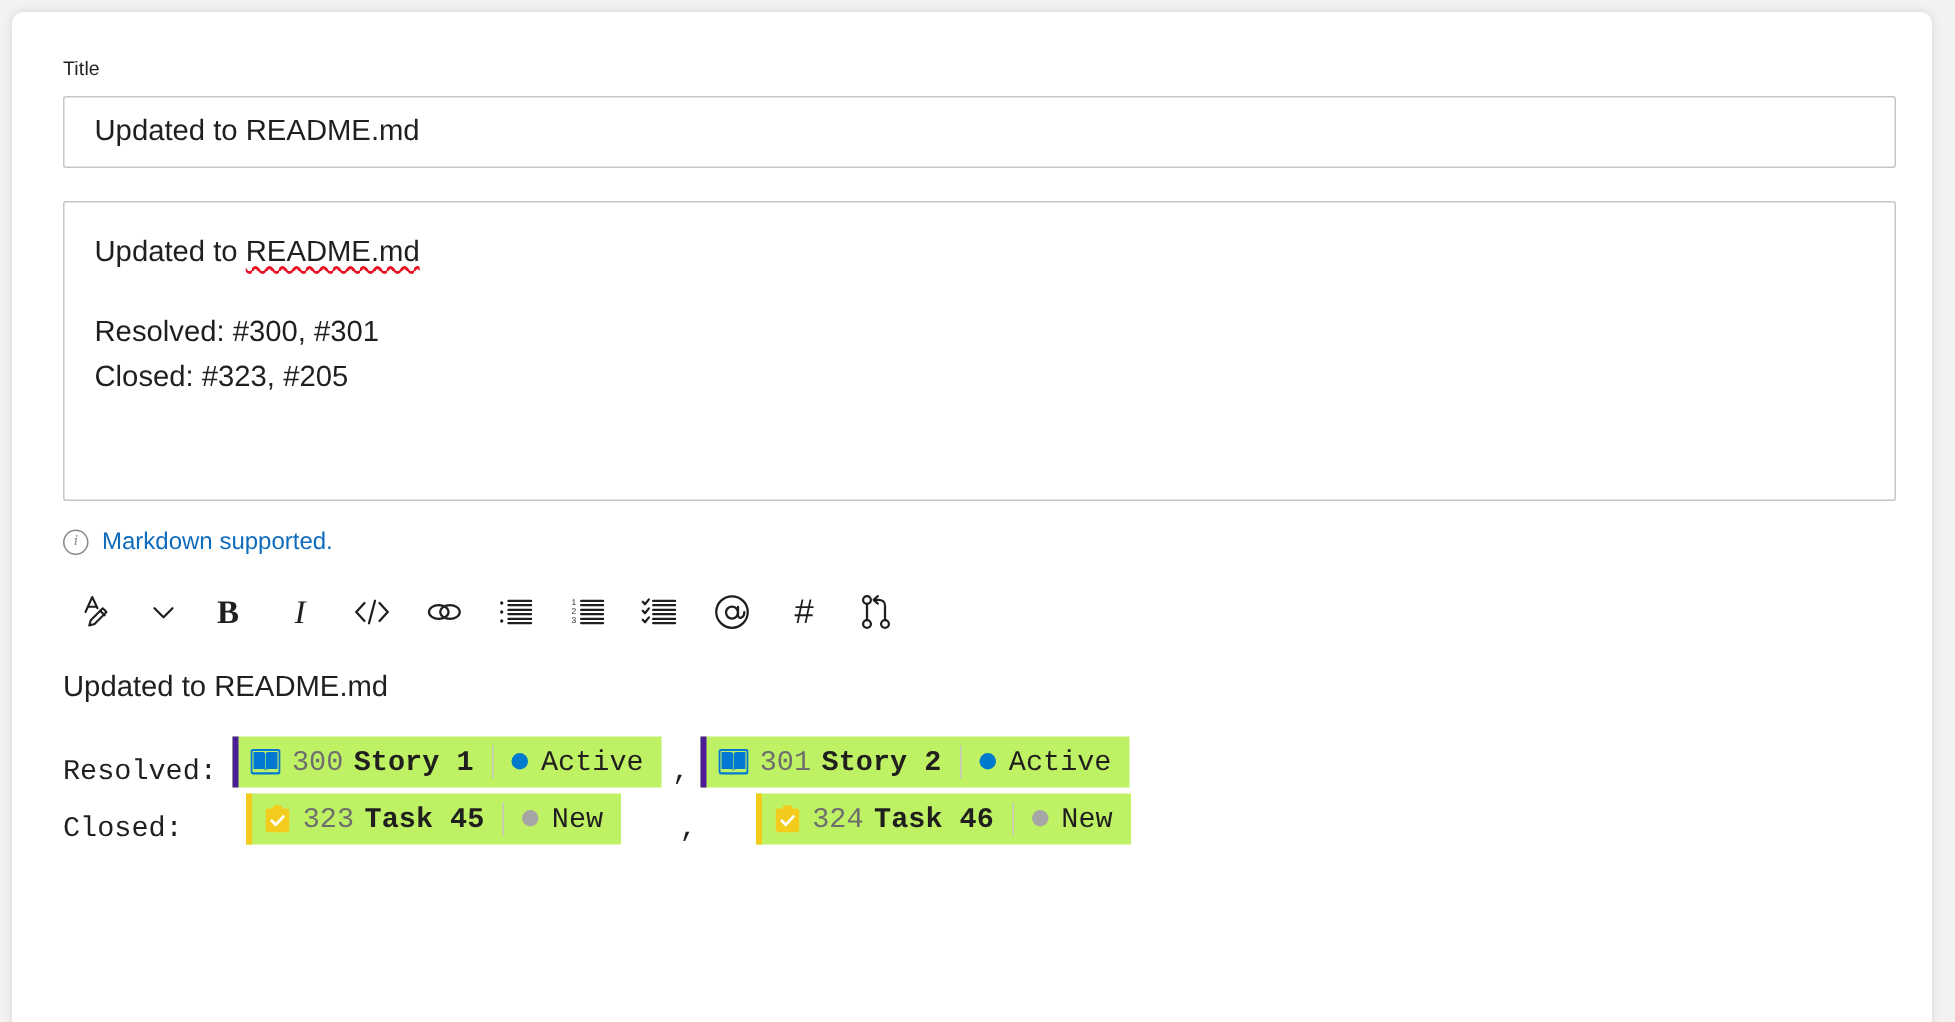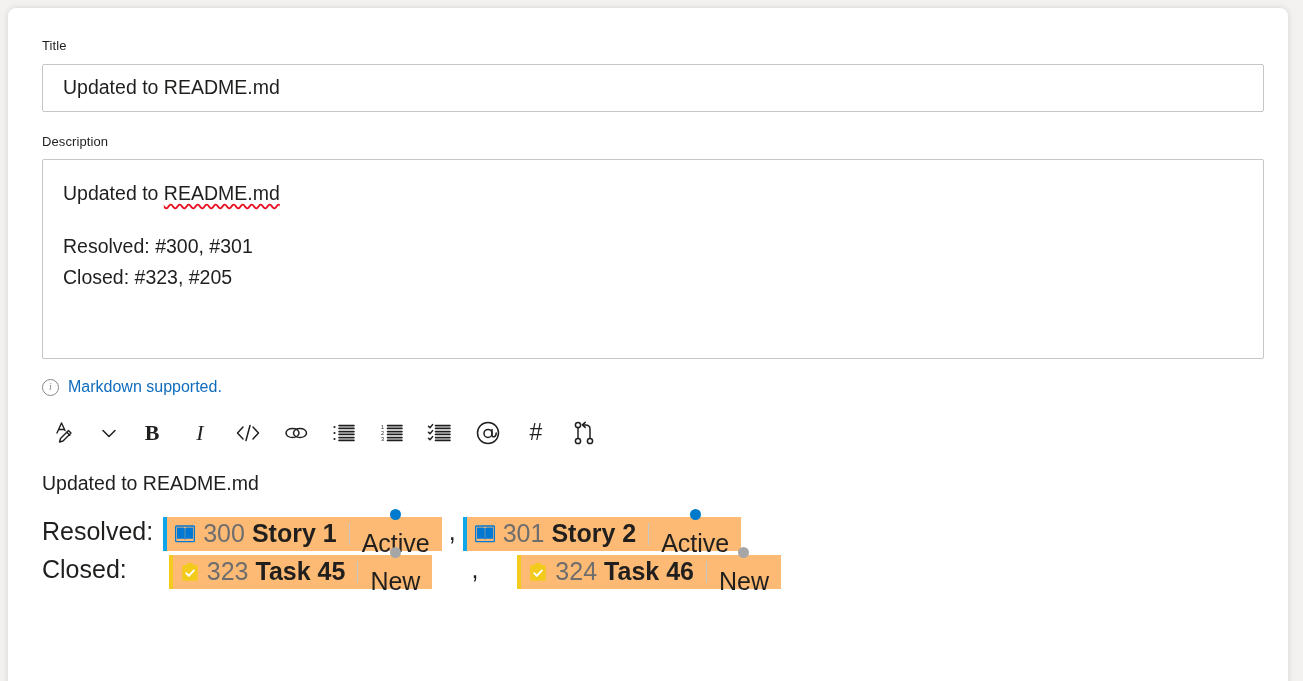--- a/index.html
+++ b/index.html
@@ -129,34 +129,35 @@
     margin-top: 16px;
   }
   .preview-para {
     font-size: 19.5px;
     color: #201f1e;
     line-height: 1.3;
   }
 
   .chip-row {
     display: flex;
-    align-items: flex-start;
+    align-items: flex-end;
     margin-top: 20px;
-    font-size: 25px;
+    font-size: 19px;
     color: #201f1e;
     white-space: nowrap;
+    font-family: Liberation Mono, monospace;
   }
   .chip-row + .chip-row { margin-top: 4px; gap: 32px; }
   .chip-row-label { margin-right: 10px; }
 
   .chip {
     display: inline-flex;
     align-items: center;
-    background: #fdba74;
-    border-left: 4px solid #0ea5e9;
+    background: #bef264;
+    border-left: 4px solid #4c1d95;
     height: 34px;
     padding: 0 12px 0 8px;
     box-sizing: border-box;
   }
   .chip.task { border-left-color: #f2cb1d; }
   .chip-icon {
     display: flex;
     align-items: center;
     margin-right: 8px;
   }
@@ -171,21 +172,20 @@
   .chip-sep {
     width: 1px;
     height: 22px;
     background: #c8c6c4;
     margin: 0 12px;
   }
   .state {
     display: inline-flex;
     align-items: center;
     gap: 9px;
-    flex-direction: column;
   }
   .state-dot {
     width: 11px;
     height: 11px;
     border-radius: 50%;
     background: #007acc;
     display: inline-block;
   }
   .state-dot.new { background: #a6a6a6; }
   .chip-comma {
@@ -196,21 +196,20 @@
 <body>
 
 <div class="panel">
   <div class="content">
 
     <div class="field-label">Title</div>
     <input class="title-input" type="text" value="Updated to README.md" style="">
 
     <div class="spacer-desc"></div>
 
-    <div class="field-label">Description</div>
 
     <div class="desc-box">
       <div class="desc-line"><span>Updated to </span><span class="spell">README.md</span></div>
       <div class="desc-blank"></div>
       <div class="desc-line">Resolved: #300, #301</div>
       <div class="desc-line">Closed: #323, #205</div>
     </div>
 
     <div class="md-note">
       <span class="info-icon">i</span>

